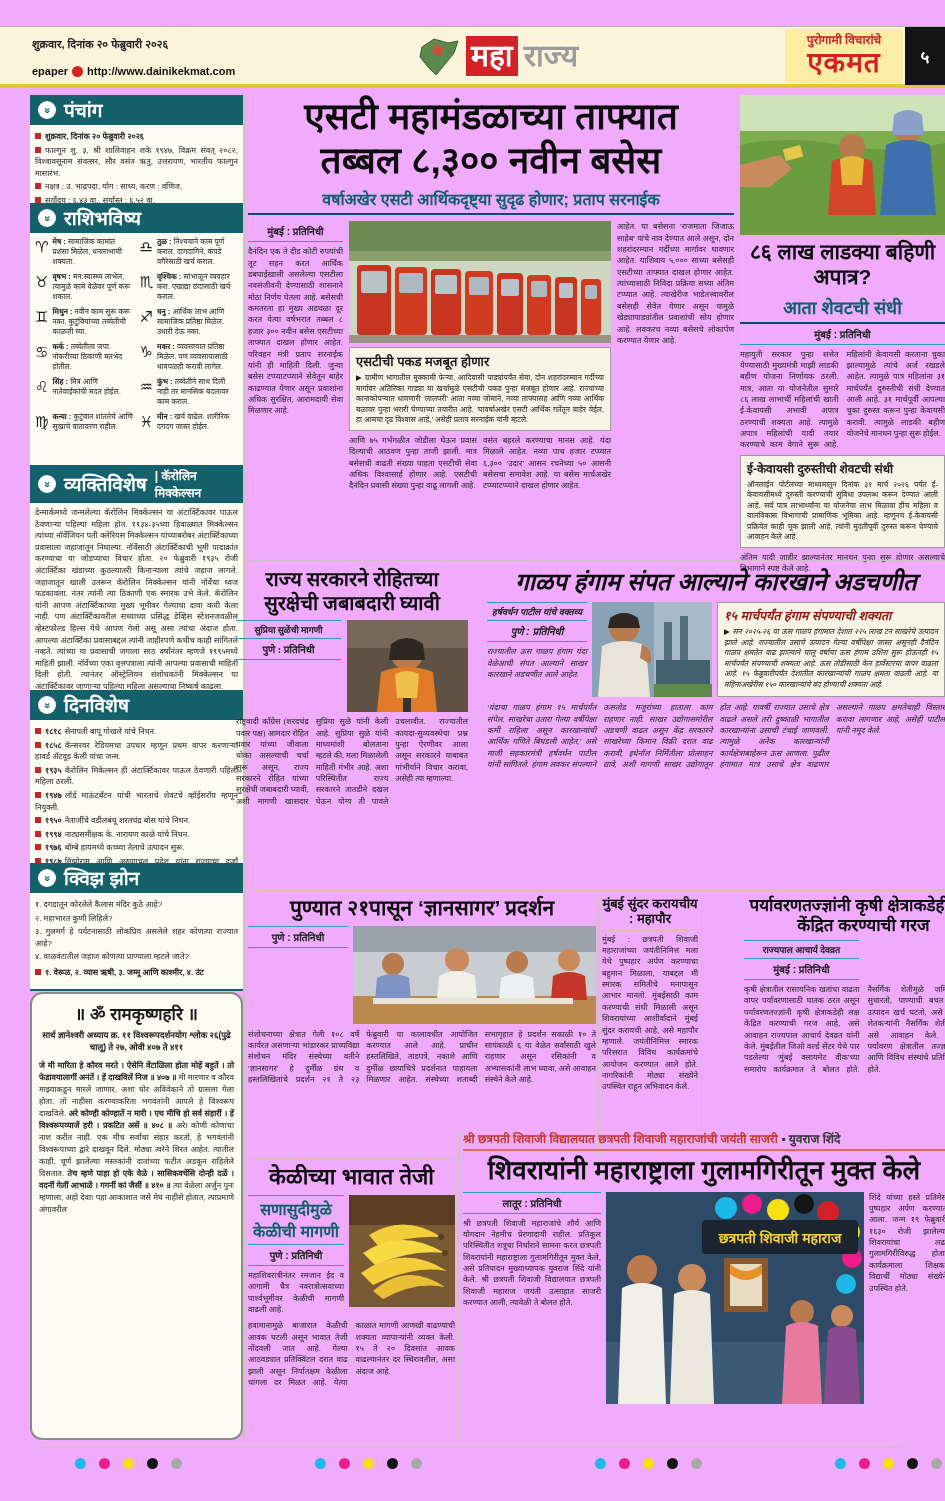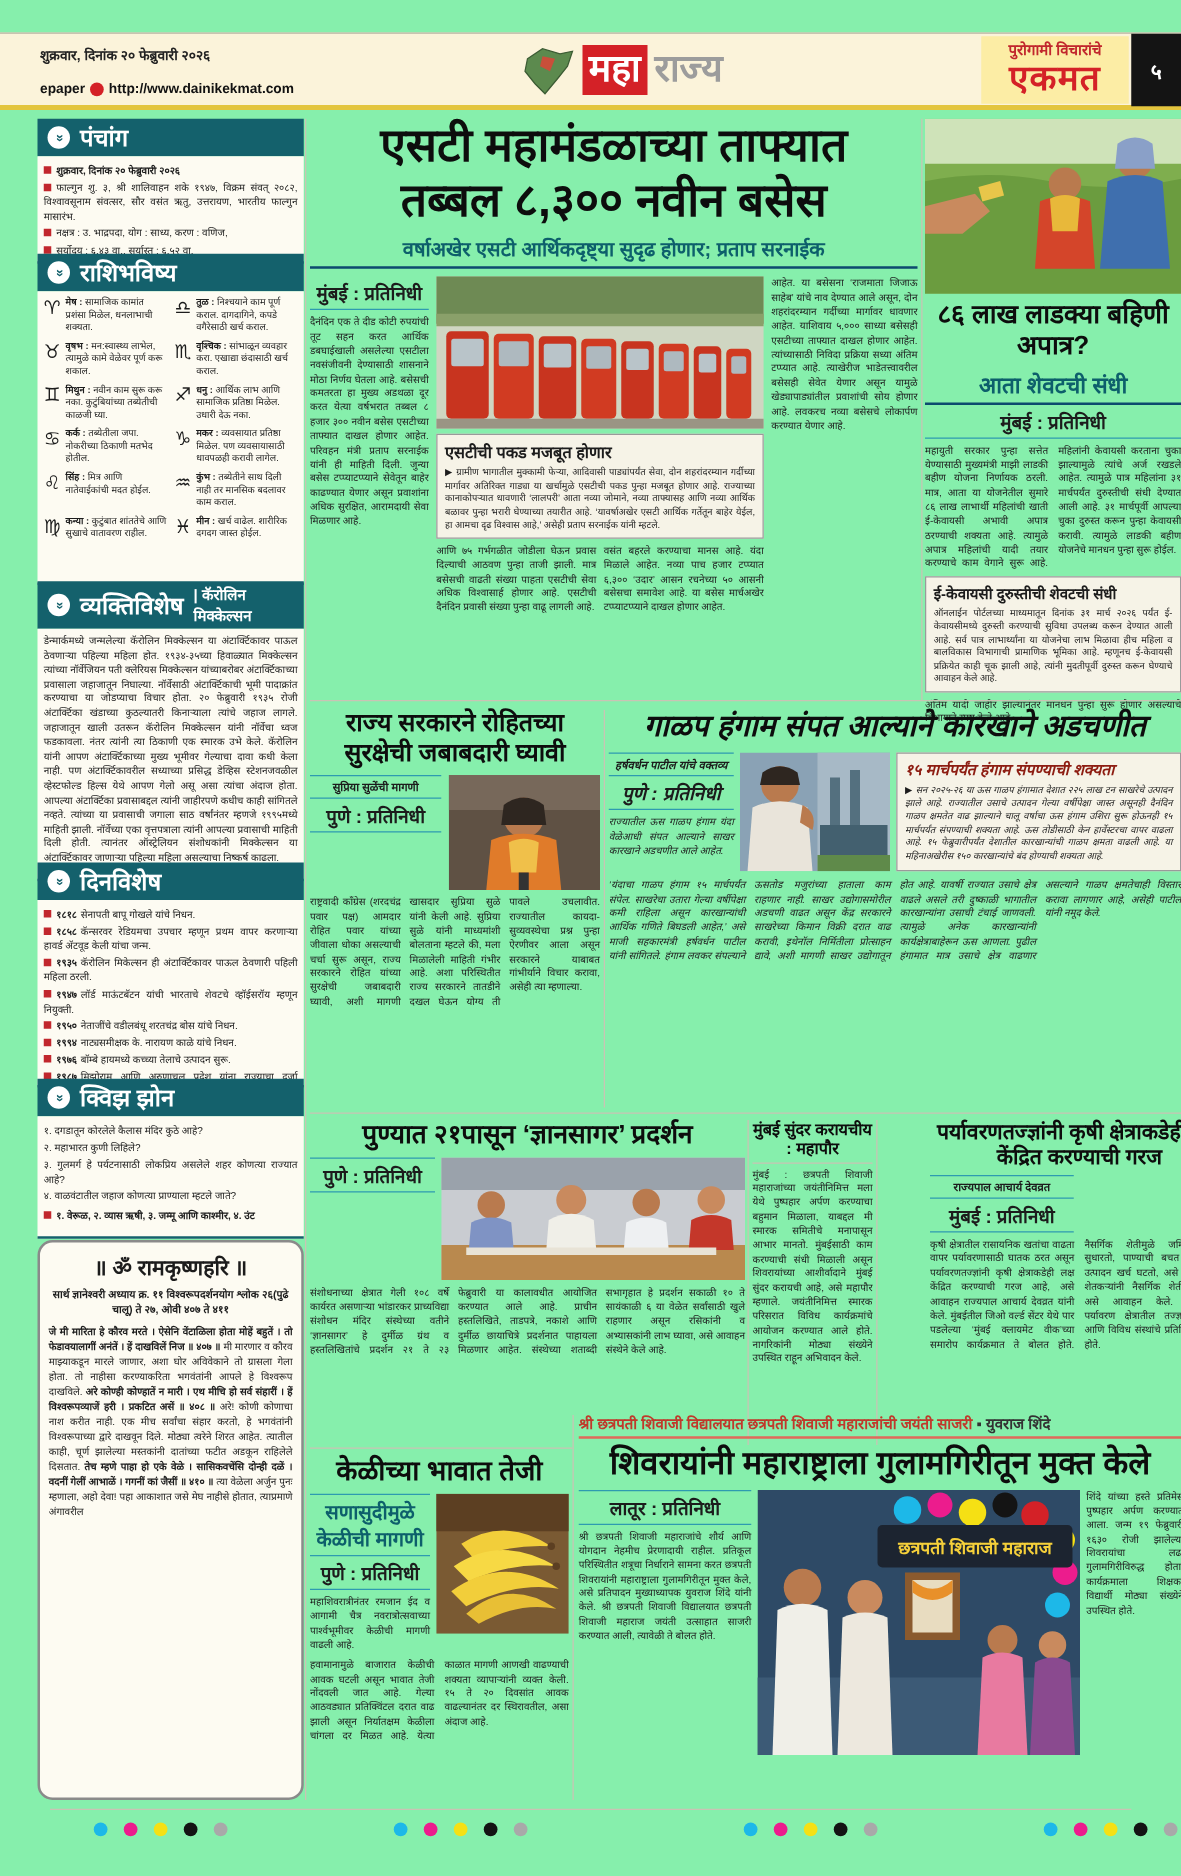--- a/index.html
+++ b/index.html
@@ -1,16 +1,16 @@
 <!DOCTYPE html>
 <html><head>
 <meta charset="utf-8">
 <style>
   html,body{margin:0;padding:0;background:#e8e4d8;}
-  .page{position:relative;width:945px;height:1501px;background:#86efac;margin:0 auto;
+  .page{position:relative;width:945px;height:1501px;background:#f0abfc;margin:0 auto;
         font-family:"Liberation Sans","DejaVu Sans",sans-serif;color:#1c1c1c;overflow:hidden;}
   
   .masthead{position:absolute;left:0;top:26px;width:945px;height:62px;background:#fbf3da;
             border-top:1px solid #b9b4a4;border-bottom:4px solid #e3c53e;box-sizing:border-box;}
   .m-date{position:absolute;left:32px;top:9px;font-size:11px;font-weight:bold;color:#222;}
   .m-epaper{position:absolute;left:32px;bottom:7px;font-size:11px;font-weight:bold;color:#111;display:flex;align-items:center;gap:4px;}
   .m-epaper .lnk{color:#111;text-decoration:none;}
   .ep-ico{width:11px;height:11px;border-radius:50%;background:#d42127;display:inline-block;}
   .m-logo{position:absolute;left:418px;top:6px;display:flex;align-items:center;gap:6px;}
   .m-logo .part1{background:#d42127;color:#fff;font-weight:bold;font-size:30px;padding:0 5px;line-height:40px;}
@@ -48,21 +48,21 @@
   .ram-title{text-align:center;font-size:17px;font-weight:bold;margin-bottom:4px;}
   .ram-sub{text-align:center;font-size:8.5px;font-weight:bold;line-height:1.45;margin-bottom:6px;}
   .ram-logo{float:right;width:96px;margin:4px 0 4px 5px;text-align:center;color:#d42127;font-weight:bold;font-size:17px;
             border-left:2px solid #d42127;border-right:2px solid #d42127;padding:8px 2px;}
   .ram-pin{display:block;margin:0 auto 2px;}
   .ram-cols{font-size:8px;line-height:1.5;text-align:justify;}
   .ram-cols .verse{font-weight:bold;}
   
   .hl{font-weight:bold;color:#0d0d0d;text-align:center;line-height:1.18;}
   .deck{color:#0d5f6b;font-weight:bold;text-align:center;border-bottom:2px solid #0c4a6e;padding:2px 0 3px;}
-  .byline{font-weight:bold;font-size:15px;text-align:center;padding:3px 0;border-bottom:1px solid #2e9bb0;margin-bottom:4px;}
+  .byline{font-weight:bold;font-size:10px;text-align:center;padding:3px 0;border-bottom:1px solid #2e9bb0;margin-bottom:4px;}
   .kick{font-weight:bold;font-size:9px;text-align:center;border-bottom:1px solid #2e9bb0;border-top:1px solid #2e9bb0;padding:2px 0;}
   .bt{font-size:8px;line-height:1.42;text-align:justify;}
   .newsbox{border:1px solid #9a9a9a;background:#f6f3e7;padding:4px 6px;box-sizing:border-box;}
   .newsbox .bxt{font-weight:bold;font-size:13px;margin:0 0 3px;}
   .newsbox .bxb{font-size:7.5px;line-height:1.4;text-align:justify;}
   .vline{position:absolute;width:1px;background:#c9c4b4;}
   .hline{position:absolute;height:1px;background:#c9c4b4;}
   .photo{display:block;}
   
   .dots{position:absolute;top:1458px;display:flex;gap:13px;}
@@ -304,21 +304,21 @@
       <div class="bxt" style="font-size:12px;">ई-केवायसी दुरुस्तीची शेवटची संधी</div>
       <div class="bxb">ऑनलाईन पोर्टलच्या माध्यमातून दिनांक ३१ मार्च २०२६ पर्यंत ई-केवायसीमध्ये दुरुस्ती करण्याची सुविधा उपलब्ध करून देण्यात आली आहे. सर्व पात्र लाभार्थ्यांना या योजनेचा लाभ मिळावा हीच महिला व बालविकास विभागाची प्रामाणिक भूमिका आहे. म्हणूनच ई-केवायसी प्रक्रियेत काही चूक झाली आहे, त्यांनी मुदतीपूर्वी दुरुस्त करून घेण्याचे आवाहन केले आहे.</div>
     </div>
     <div class="bt" style="margin-top:4px;">अंतिम यादी जाहीर झाल्यानंतर मानधन पुन्हा सुरू होणार असल्याचे विभागाने स्पष्ट केले आहे.</div>
   </div>
 
   <div class="vline" style="left:244px;top:95px;height:1345px;"></div>
   <div class="vline" style="left:737px;top:95px;height:465px;"></div>
   <div class="hline" style="left:248px;top:560px;width:697px;"></div>
 
-  <div style="position:absolute;left:248px;top:568px;width:232px;">
+  <div style="position:absolute;left:236px;top:568px;width:232px;font-family:Liberation Serif, serif;">
     <div class="hl" style="font-size:20px;">राज्य सरकारने रोहितच्या सुरक्षेची जबाबदारी घ्यावी</div>
     <div style="display:grid;grid-template-columns:105px 121px;gap:6px;margin-top:5px;">
       <div>
         <div class="kick">सुप्रिया सुळेंची मागणी</div>
         <div class="byline" style="border-top:none;">पुणे : प्रतिनिधी</div>
       </div>
       <svg class="photo" width="121" height="92" viewBox="0 0 121 92">
         <rect width="121" height="92" fill="#5f5144"></rect>
         <rect width="121" height="28" fill="#77685a"></rect>
         <circle cx="60" cy="34" r="16" fill="#b97a4e"></circle>

